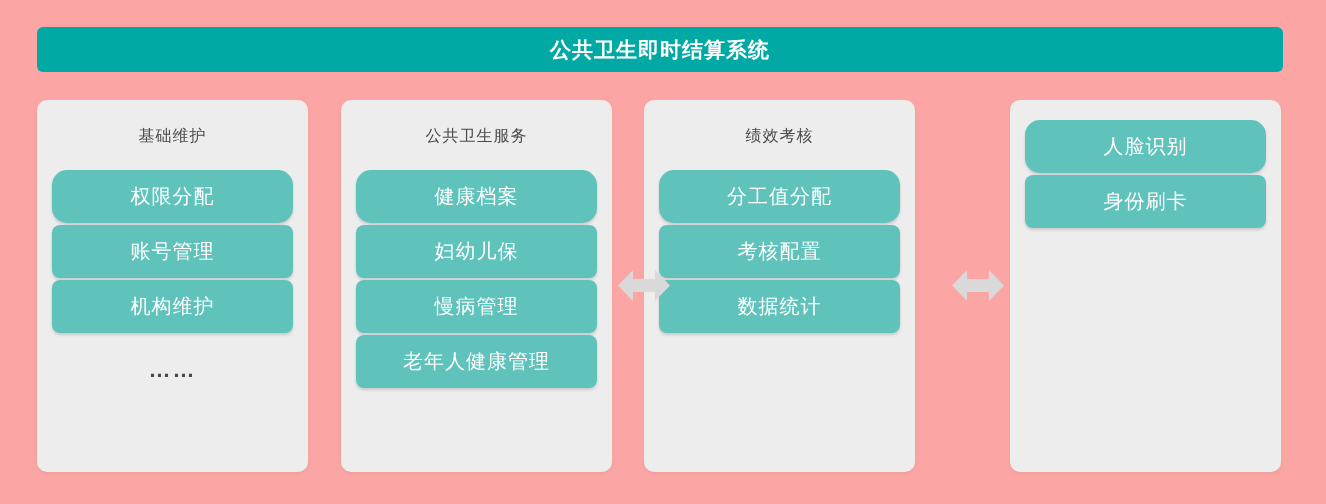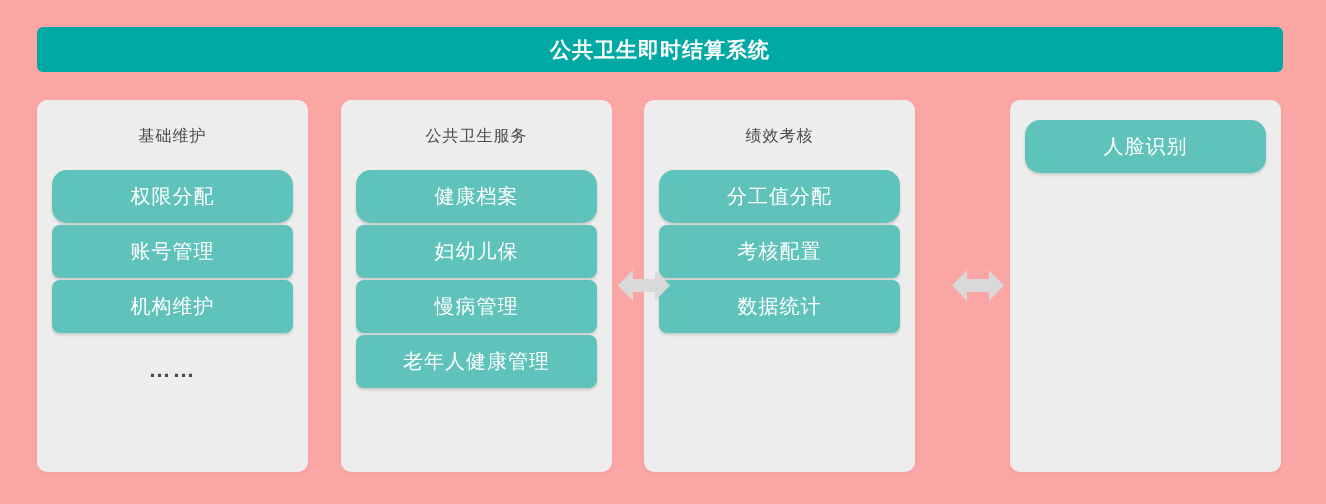--- a/index.html
+++ b/index.html
@@ -115,20 +115,21 @@
 
   <div class="panel panel-3">
     <div class="panel-title">绩效考核</div>
     <div class="chip first">分工值分配</div>
     <div class="chip">考核配置</div>
     <div class="chip">数据统计</div>
   </div>
 
   <div class="panel panel-4">
     <div class="chip first">人脸识别</div>
+    <div class="chip">身份刷卡</div>
   </div>
 
   <div class="arrow arrow-1">
     <svg viewBox="0 0 52 37" xmlns="http://www.w3.org/2000/svg" aria-hidden="true">
       <polygon points="0,18.5 15,3 15,12 37,12 37,3 52,18.5 37,34 37,25 15,25 15,34" fill="#D9D9D9"></polygon>
     </svg>
   </div>
   <div class="arrow arrow-2">
     <svg viewBox="0 0 52 37" xmlns="http://www.w3.org/2000/svg" aria-hidden="true">
       <polygon points="0,18.5 15,3 15,12 37,12 37,3 52,18.5 37,34 37,25 15,25 15,34" fill="#D9D9D9"></polygon>

